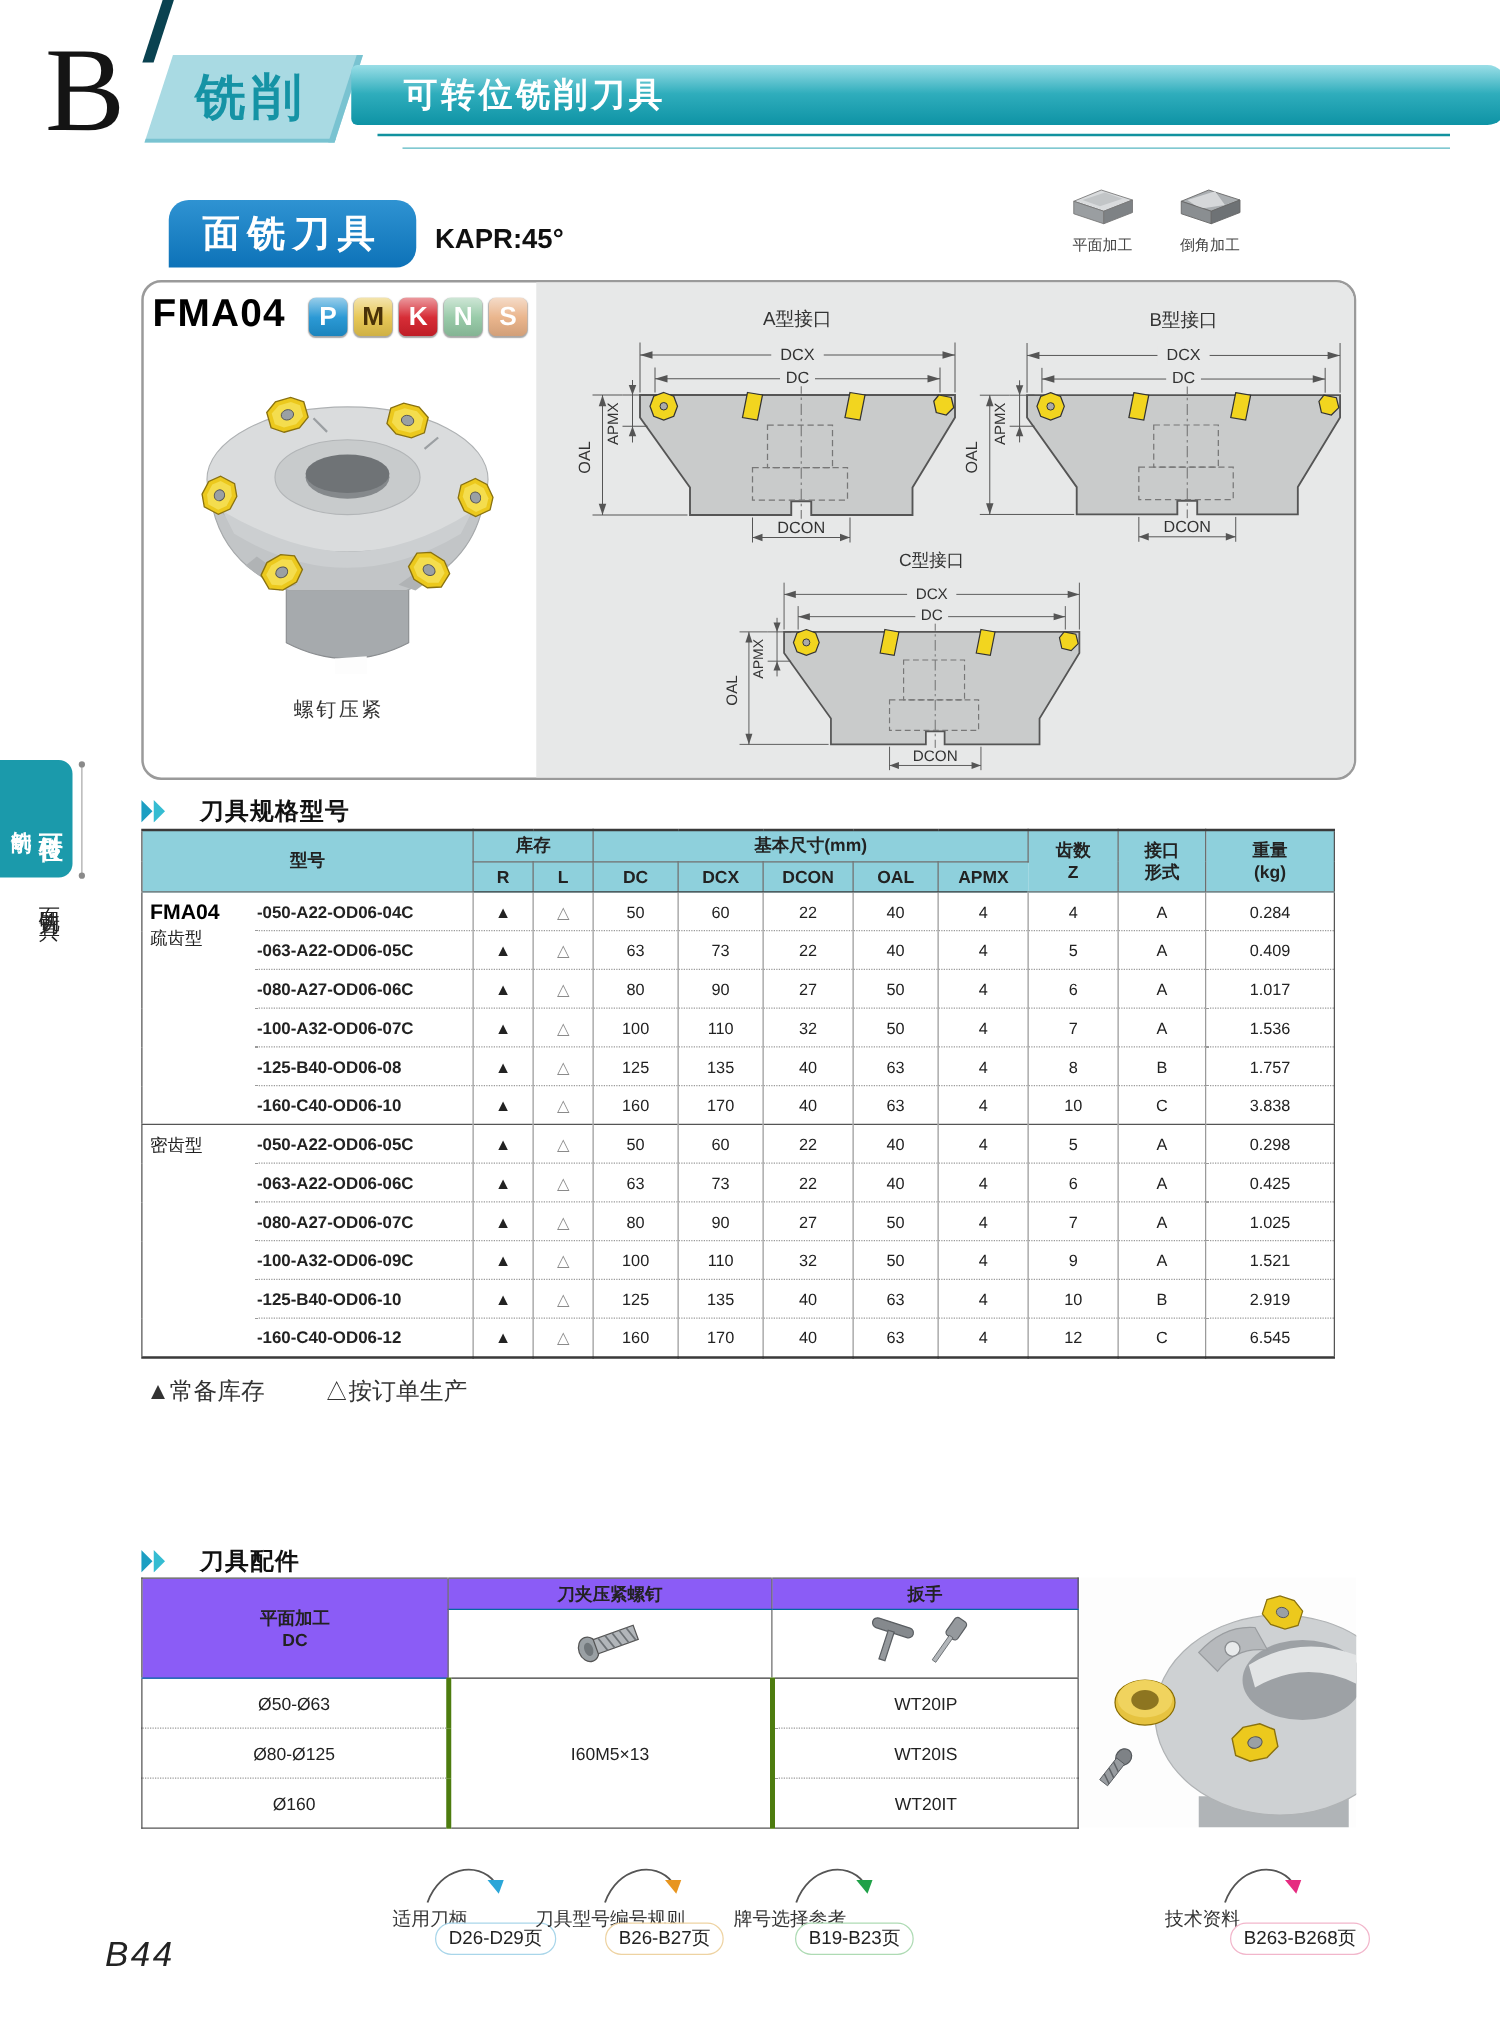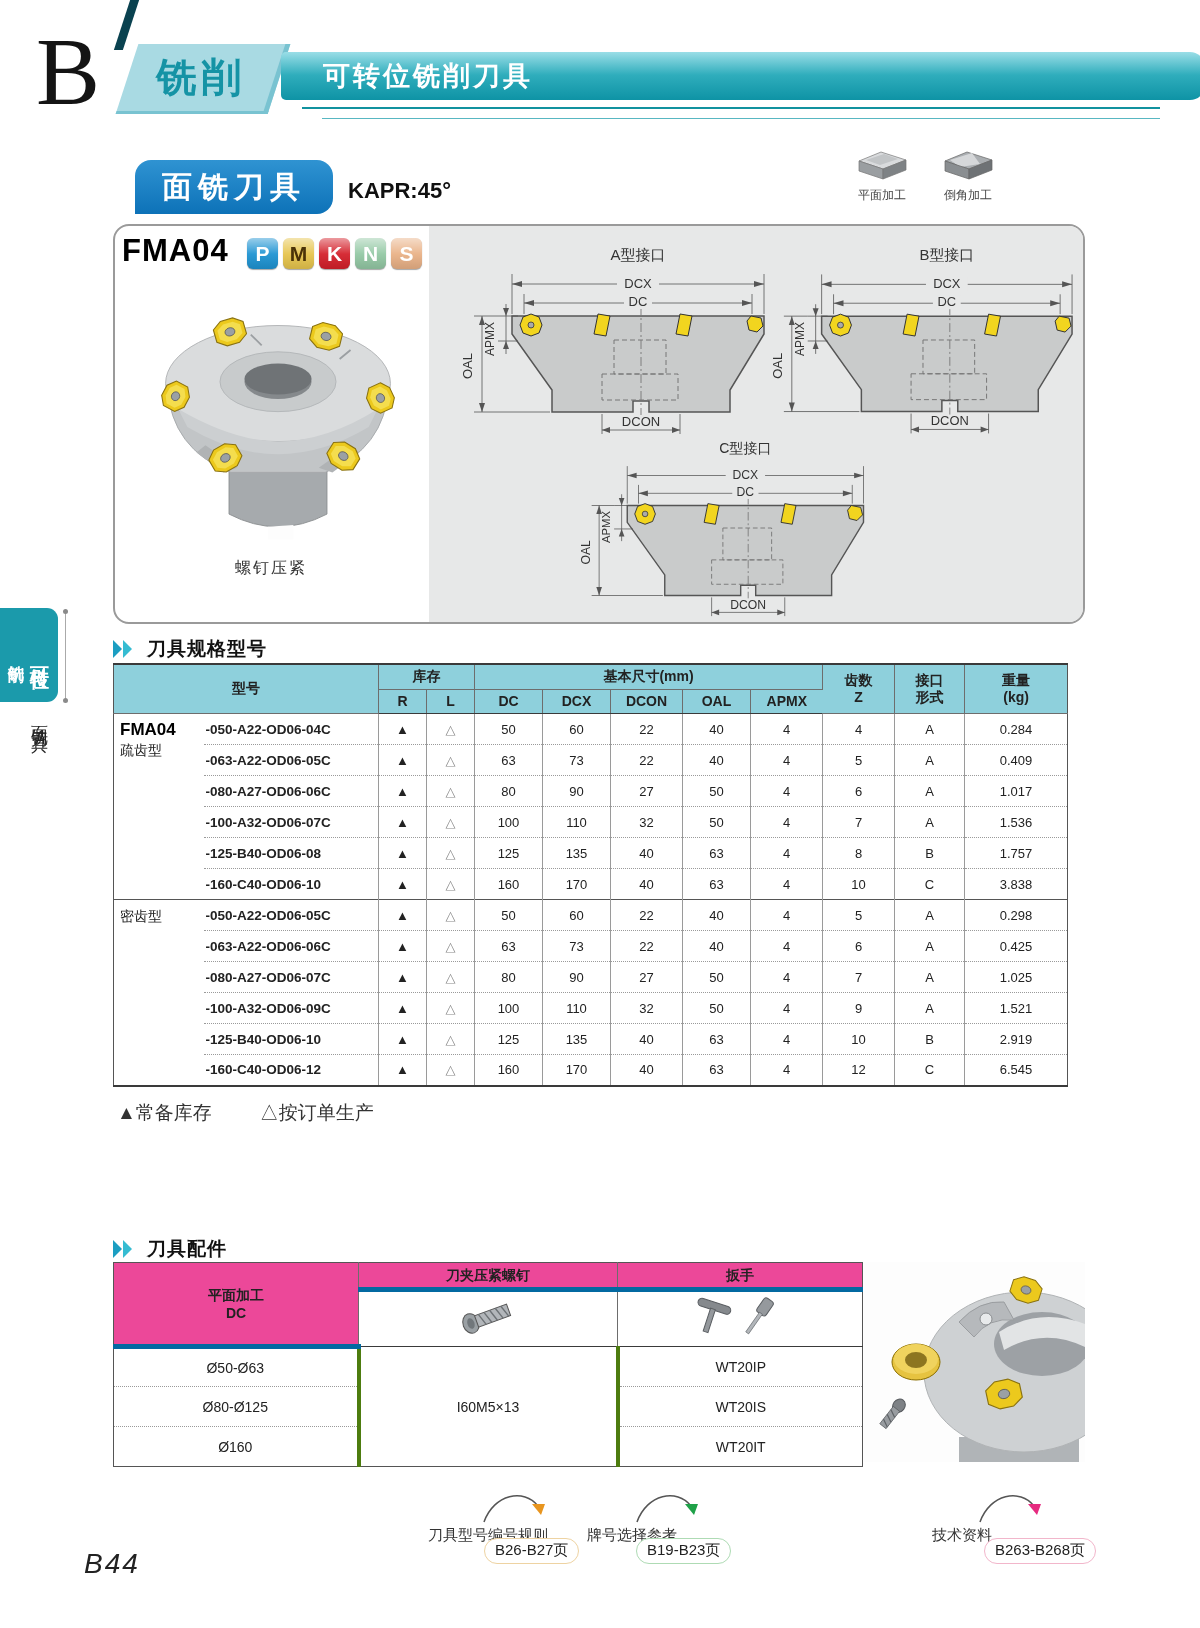--- a/index.html
+++ b/index.html
@@ -41,21 +41,21 @@
   .cutter-photo { position:absolute; left:138px; top:282px; width:280px; height:272px; }
   .clamp-label { position:absolute; left:113px; top:558px; width:316px; text-align:center; font-size:16px; color:#333; letter-spacing:2px; }
 
   .diagram { position:absolute; }
   .diag-a { left:452px; top:244px; width:320px; height:192px; }
   .diag-b { left:762px; top:244px; width:318px; height:192px; }
   .diag-c { left:566px; top:438px; width:310px; height:180px; }
 
   
   .sec-hdr { position:absolute; display:flex; align-items:center; gap:8px; }
-  .sec-hdr .txt { font-size:19px; font-weight:bold; color:#111; letter-spacing:1px; }
+  .sec-hdr .txt { font-size:19px; font-weight:bold; color:#111; letter-spacing:1px;margin-left:13px; }
   .sh-spec { left:113px; top:636px; } .sh-acc { left:113px; top:1236px; }
 
   
   table { border-collapse:collapse; }
   .spec { position:absolute; left:113px; top:663px; width:954px; table-layout:fixed; font-size:13px; color:#222; border-top:2.5px solid #3a3a3a; border-bottom:2.5px solid #3a3a3a; border-left:1px solid #555; border-right:1px solid #555; }
   .spec th { background:#8ed0dc; font-weight:bold; font-size:14px; border-right:1px solid #6d6d6d; border-bottom:1px solid #6d6d6d; text-align:center; padding:3px 0; line-height:1.25; }
   .spec thead tr:last-child th { border-bottom:1.5px solid #3a3a3a; }
   .spec td { height:31px; text-align:center; border-right:1px solid #9a9a9a; }
   .spec td:last-child, .spec th:last-child { border-right:none; }
   .spec td.glabel { border-right:none; vertical-align:top; text-align:left; padding:6px 0 0 6px; }
@@ -63,21 +63,21 @@
   .glabel .gtype { font-size:14px; color:#222; padding-top:2px; }
   .spec td.cmodel { text-align:left; padding-left:2px; font-weight:bold; font-size:13.5px; }
   .spec td.cl { color:#8a8a8a; }
   .spec tr.dotted td { border-top:1px dotted #9a9a9a; }
   .spec tr.group-start td { border-top:1.5px solid #555; }
   .footnote { position:absolute; left:117px; top:1100px; font-size:19px; color:#333; }
   .footnote span { margin-right:48px; }
 
   
   .acc { position:absolute; left:113px; top:1262px; width:749px; table-layout:fixed; font-size:14px; color:#222; border:1.5px solid #555; }
-  .acc th { background:#ec4899; font-weight:bold; border-right:1px solid #6d6d6d; border-bottom:5px solid #0369a1; text-align:center; padding:3px 0; line-height:1.3; }
+  .acc th { background:#8b5cf6; font-weight:bold; border-right:1px solid #6d6d6d; border-bottom:1px solid #0369a1; text-align:center; padding:3px 0; line-height:1.3; }
   .acc th.imgcell { background:#fff; height:50px; border-bottom:1.5px solid #3a3a3a; }
   .acc td { height:40px; text-align:center; border-right:4px solid #4d7c0f; }
   .acc td:last-child, .acc th:last-child { border-right:none; }
   .acc tr.dotted td { border-top:1px dotted #9a9a9a; }
   .acc td.screwval { border-top:none; }
   .acc-photo { position:absolute; left:864px; top:1262px; width:221px; height:200px; background:#fdfdfd; }
 
   
   .link-group { position:absolute; width:170px; height:86px; }
   .lg1 { left:308px; top:1482px; } .lg2 { left:426px; top:1482px; } .lg3 { left:581px; top:1482px; } .lg4 { left:926px; top:1482px; }
@@ -601,20 +601,28 @@
     <ellipse cx="52" cy="100" rx="24" ry="18" fill="#e6c340" stroke="#8a6d00"></ellipse>
     <ellipse cx="52" cy="97" rx="22" ry="15" fill="#f0d35e"></ellipse>
     <ellipse cx="52" cy="98" rx="11" ry="8" fill="#8d7520"></ellipse>
     <g transform="rotate(38 30 150)">
       <ellipse cx="30" cy="142" rx="6" ry="7" fill="#7e8286" stroke="#55595d"></ellipse>
       <rect x="26" y="146" width="8" height="22" fill="#989ca0" stroke="#55595d" stroke-width="0.7"></rect>
       <path d="M26,150 L34,154 M26,156 L34,160 M26,162 L34,166" stroke="#5e6266" stroke-width="1.2"></path>
     </g>
   </svg>
 
+  <div class="link-group lg1">
+    <span class="link-label">适用刀柄</span>
+    <svg class="link-arrow" width="80" height="46" viewBox="0 0 80 46">
+      <path d="M6,40 C16,12 46,6 60,24" stroke="#555" stroke-width="1.5" fill="none"></path>
+      <polygon class="arrow-head" points="63,33 54,22 67,22" fill="#2aa6d8"></polygon>
+    </svg>
+    <span class="link-pill" style="border-color: rgb(169, 214, 234);">D26-D29页</span>
+  </div>
   <div class="link-group lg2">
     <span class="link-label">刀具型号编号规则</span>
     <svg class="link-arrow" width="80" height="46" viewBox="0 0 80 46">
       <path d="M6,40 C16,12 46,6 60,24" stroke="#555" stroke-width="1.5" fill="none"></path>
       <polygon class="arrow-head" points="63,33 54,22 67,22" fill="#e8951f"></polygon>
     </svg>
     <span class="link-pill" style="border-color: rgb(238, 211, 162);">B26-B27页</span>
   </div>
   <div class="link-group lg3">
     <span class="link-label">牌号选择参考</span>

